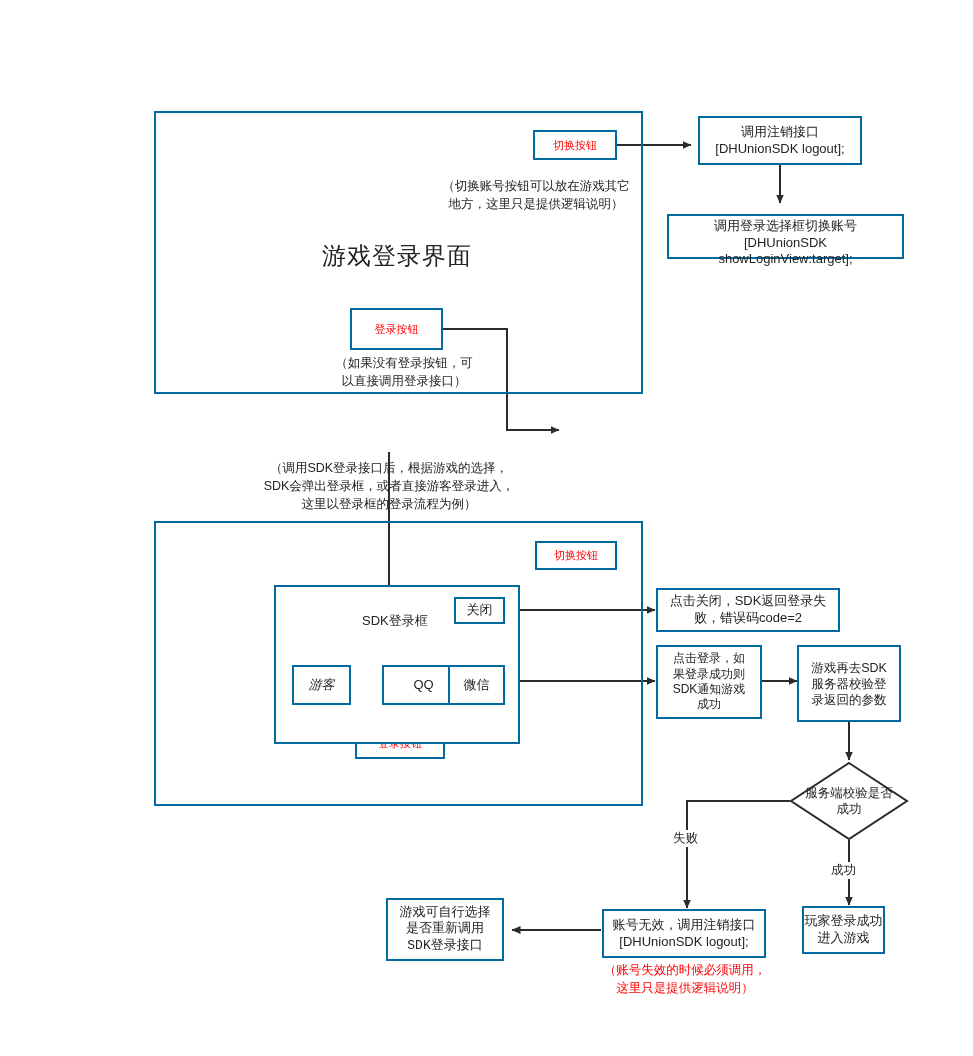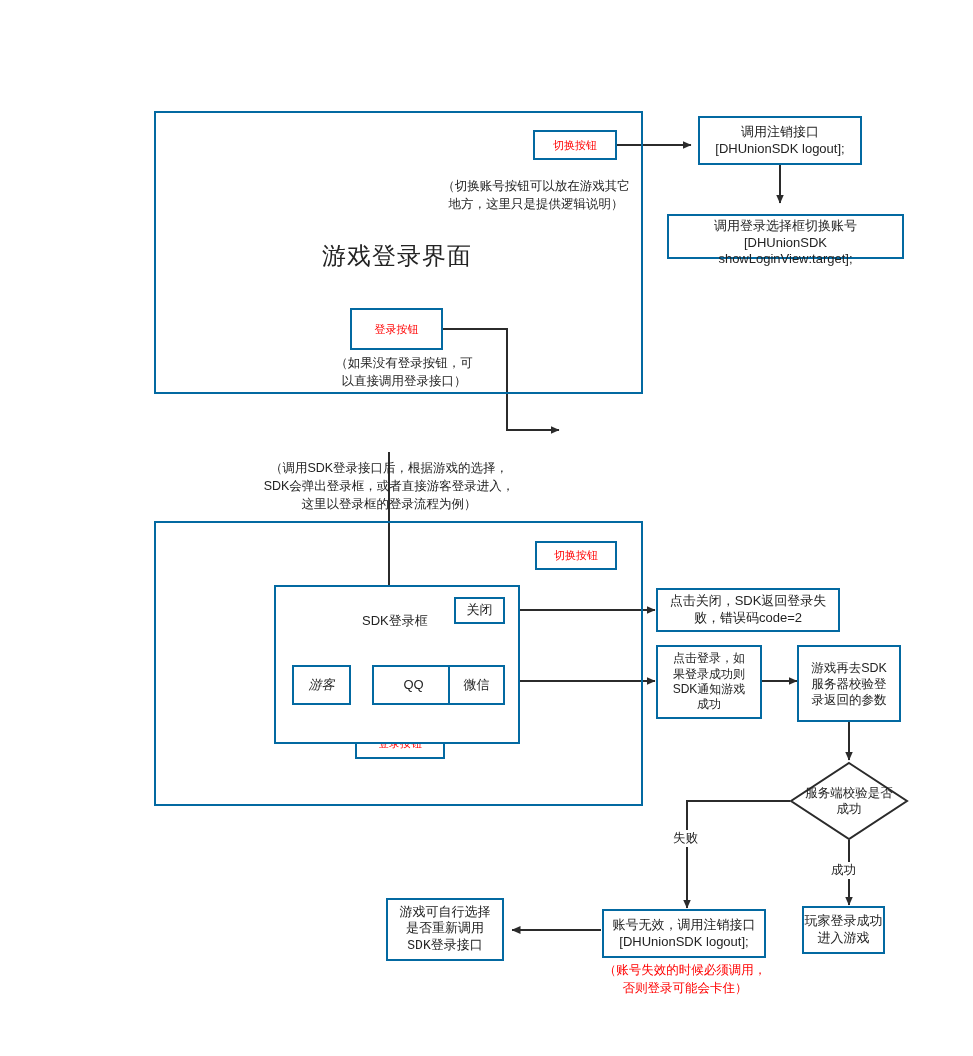--- a/index.html
+++ b/index.html
@@ -186,21 +186,21 @@
   </div>
 
   <div class="node clipped-label" style="left:355px; top:728px; width:90px; height:31px;">
     <span class="red-label">登录按钮</span>
   </div>
 
   <div class="node dialog-box" style="left:274px; top:585px; width:246px; height:159px;">
     <div class="dialog-title" style="left:86px; top:26px;">SDK登录框</div>
     <div class="node" style="left:178px; top:10px; width:51px; height:27px;">关闭</div>
     <div class="node" style="left:16px; top:78px; width:59px; height:40px;font-style:italic;">游客</div>
-    <div class="node" style="left:96px; top:78px; width:83px; height:40px;">QQ</div>
+    <div class="node" style="left:106px; top:78px; width:83px; height:40px;">QQ</div>
     <div class="node" style="left:172px; top:78px; width:57px; height:40px;">微信</div>
   </div>
 
   <div class="node" style="left:656px; top:588px; width:184px; height:44px;">点击关闭，SDK返回登录失
 败，错误码code=2</div>
 
   <div class="node" style="left:656px; top:645px; width:106px; height:74px; font-size:12px;">点击登录，如
 果登录成功则
 SDK通知游戏
 成功</div>
@@ -221,19 +221,19 @@
 
   <div class="edge-label" style="left:830px; top:862px;">成功</div>
 
   <div class="node" style="left:802px; top:906px; width:83px; height:48px;">玩家登录成功
 进入游戏</div>
 
   <div class="node" style="left:602px; top:909px; width:164px; height:49px;">账号无效，调用注销接口
 [DHUnionSDK logout];</div>
 
   <div class="plain red" style="left:592px; top:962px; width:186px;">（账号失效的时候必须调用，
-否则登录可能会卡住）</div>
+这里只是提供逻辑说明）</div>
 
   <div class="node" style="left:386px; top:898px; width:118px; height:63px;font-family:Liberation Mono, monospace;">游戏可自行选择
 是否重新调用
 SDK登录接口</div>
 
 </div>
 
 </body></html>

